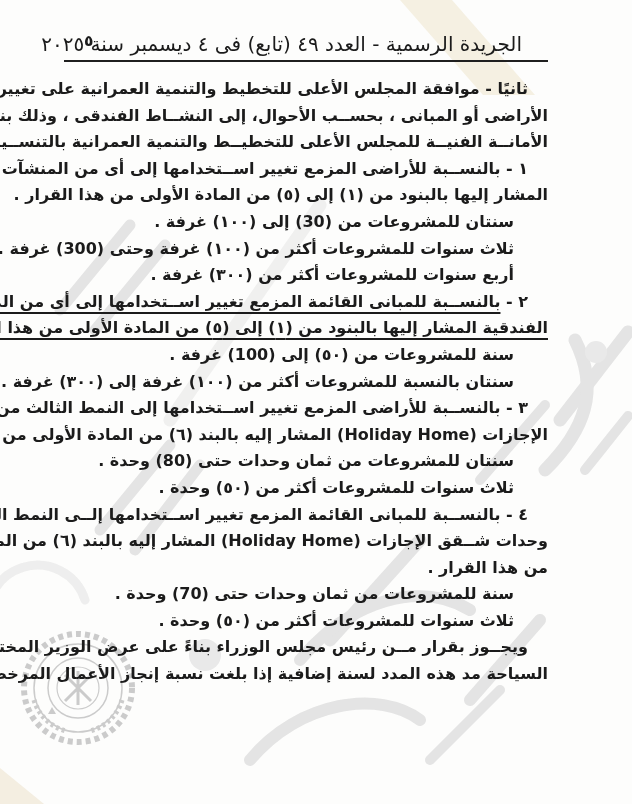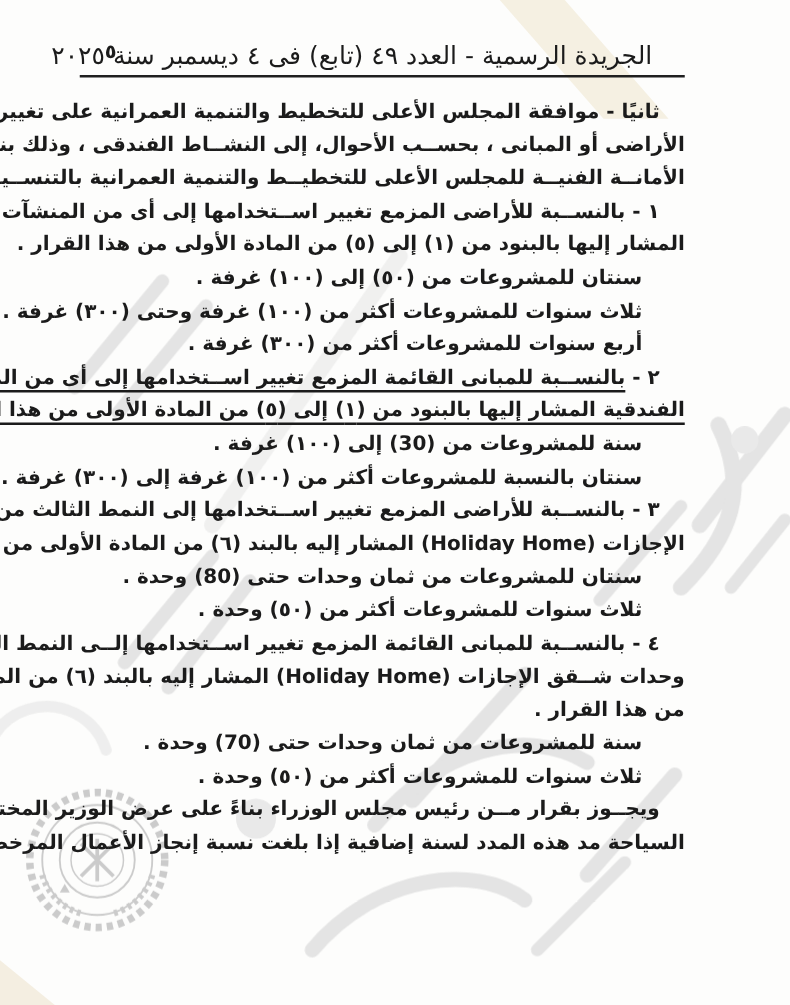--- a/index.html
+++ b/index.html
@@ -96,26 +96,26 @@
     <div class="page-number">٥</div>
     <div class="header-rule"></div>
   </div>
 
   <div class="doc-body">
     <div class="ln p j">ثانيًا - موافقة المجلس الأعلى للتخطيط والتنمية العمرانية على تغيير استخدام</div>
     <div class="ln j">الأراضى أو المبانى ، بحســب الأحوال، إلى النشــاط الفندقى ، وذلك بناءً على عرض</div>
     <div class="ln j">الأمانــة الفنيــة للمجلس الأعلى للتخطيــط والتنمية العمرانية بالتنســيق مع كل من</div>
     <div class="ln p j">١ - بالنســبة للأراضى المزمع تغيير اســتخدامها إلى أى من المنشآت الفندقية</div>
     <div class="ln">المشار إليها بالبنود من (١) إلى (٥) من المادة الأولى من هذا القرار .</div>
-    <div class="ln s">سنتان للمشروعات من (٥٠) إلى (١٠٠) غرفة .</div>
-    <div class="ln s">ثلاث سنوات للمشروعات أكثر من (١٠٠) غرفة وحتى (٣٠٠) غرفة .</div>
+    <div class="ln s">سنتان للمشروعات من (30) إلى (١٠٠) غرفة .</div>
+    <div class="ln s">ثلاث سنوات للمشروعات أكثر من (١٠٠) غرفة وحتى (300) غرفة .</div>
     <div class="ln s">أربع سنوات للمشروعات أكثر من (٣٠٠) غرفة .</div>
     <div class="ln p j"><span>٢ - </span><span class="u">بالنســبة للمبانى القائمة المزمع تغيير اســتخدامها إلى أى من المنشــآت</span></div>
     <div class="ln"><span class="u">الفندقية المشار إليها بالبنود من (١) إلى (٥) من المادة الأولى من هذا القرار :</span></div>
-    <div class="ln s">سنة للمشروعات من (30) إلى (١٠٠) غرفة .</div>
+    <div class="ln s">سنة للمشروعات من (٥٠) إلى (100) غرفة .</div>
     <div class="ln s">سنتان بالنسبة للمشروعات أكثر من (١٠٠) غرفة إلى (٣٠٠) غرفة .</div>
     <div class="ln p j">٣ - بالنســبة للأراضى المزمع تغيير اســتخدامها إلى النمط الثالث من وحدات شــقق</div>
     <div class="ln">الإجازات (Holiday Home) المشار إليه بالبند (٦) من المادة الأولى من هذا القرار .</div>
     <div class="ln s">سنتان للمشروعات من ثمان وحدات حتى (80) وحدة .</div>
     <div class="ln s">ثلاث سنوات للمشروعات أكثر من (٥٠) وحدة .</div>
     <div class="ln p j">٤ - بالنســبة للمبانى القائمة المزمع تغيير اســتخدامها إلــى النمط الثالث من</div>
     <div class="ln j">وحدات شــقق الإجازات (Holiday Home) المشار إليه بالبند (٦) من المادة الأولى</div>
     <div class="ln">من هذا القرار .</div>
     <div class="ln s">سنة للمشروعات من ثمان وحدات حتى (70) وحدة .</div>
     <div class="ln s">ثلاث سنوات للمشروعات أكثر من (٥٠) وحدة .</div>

